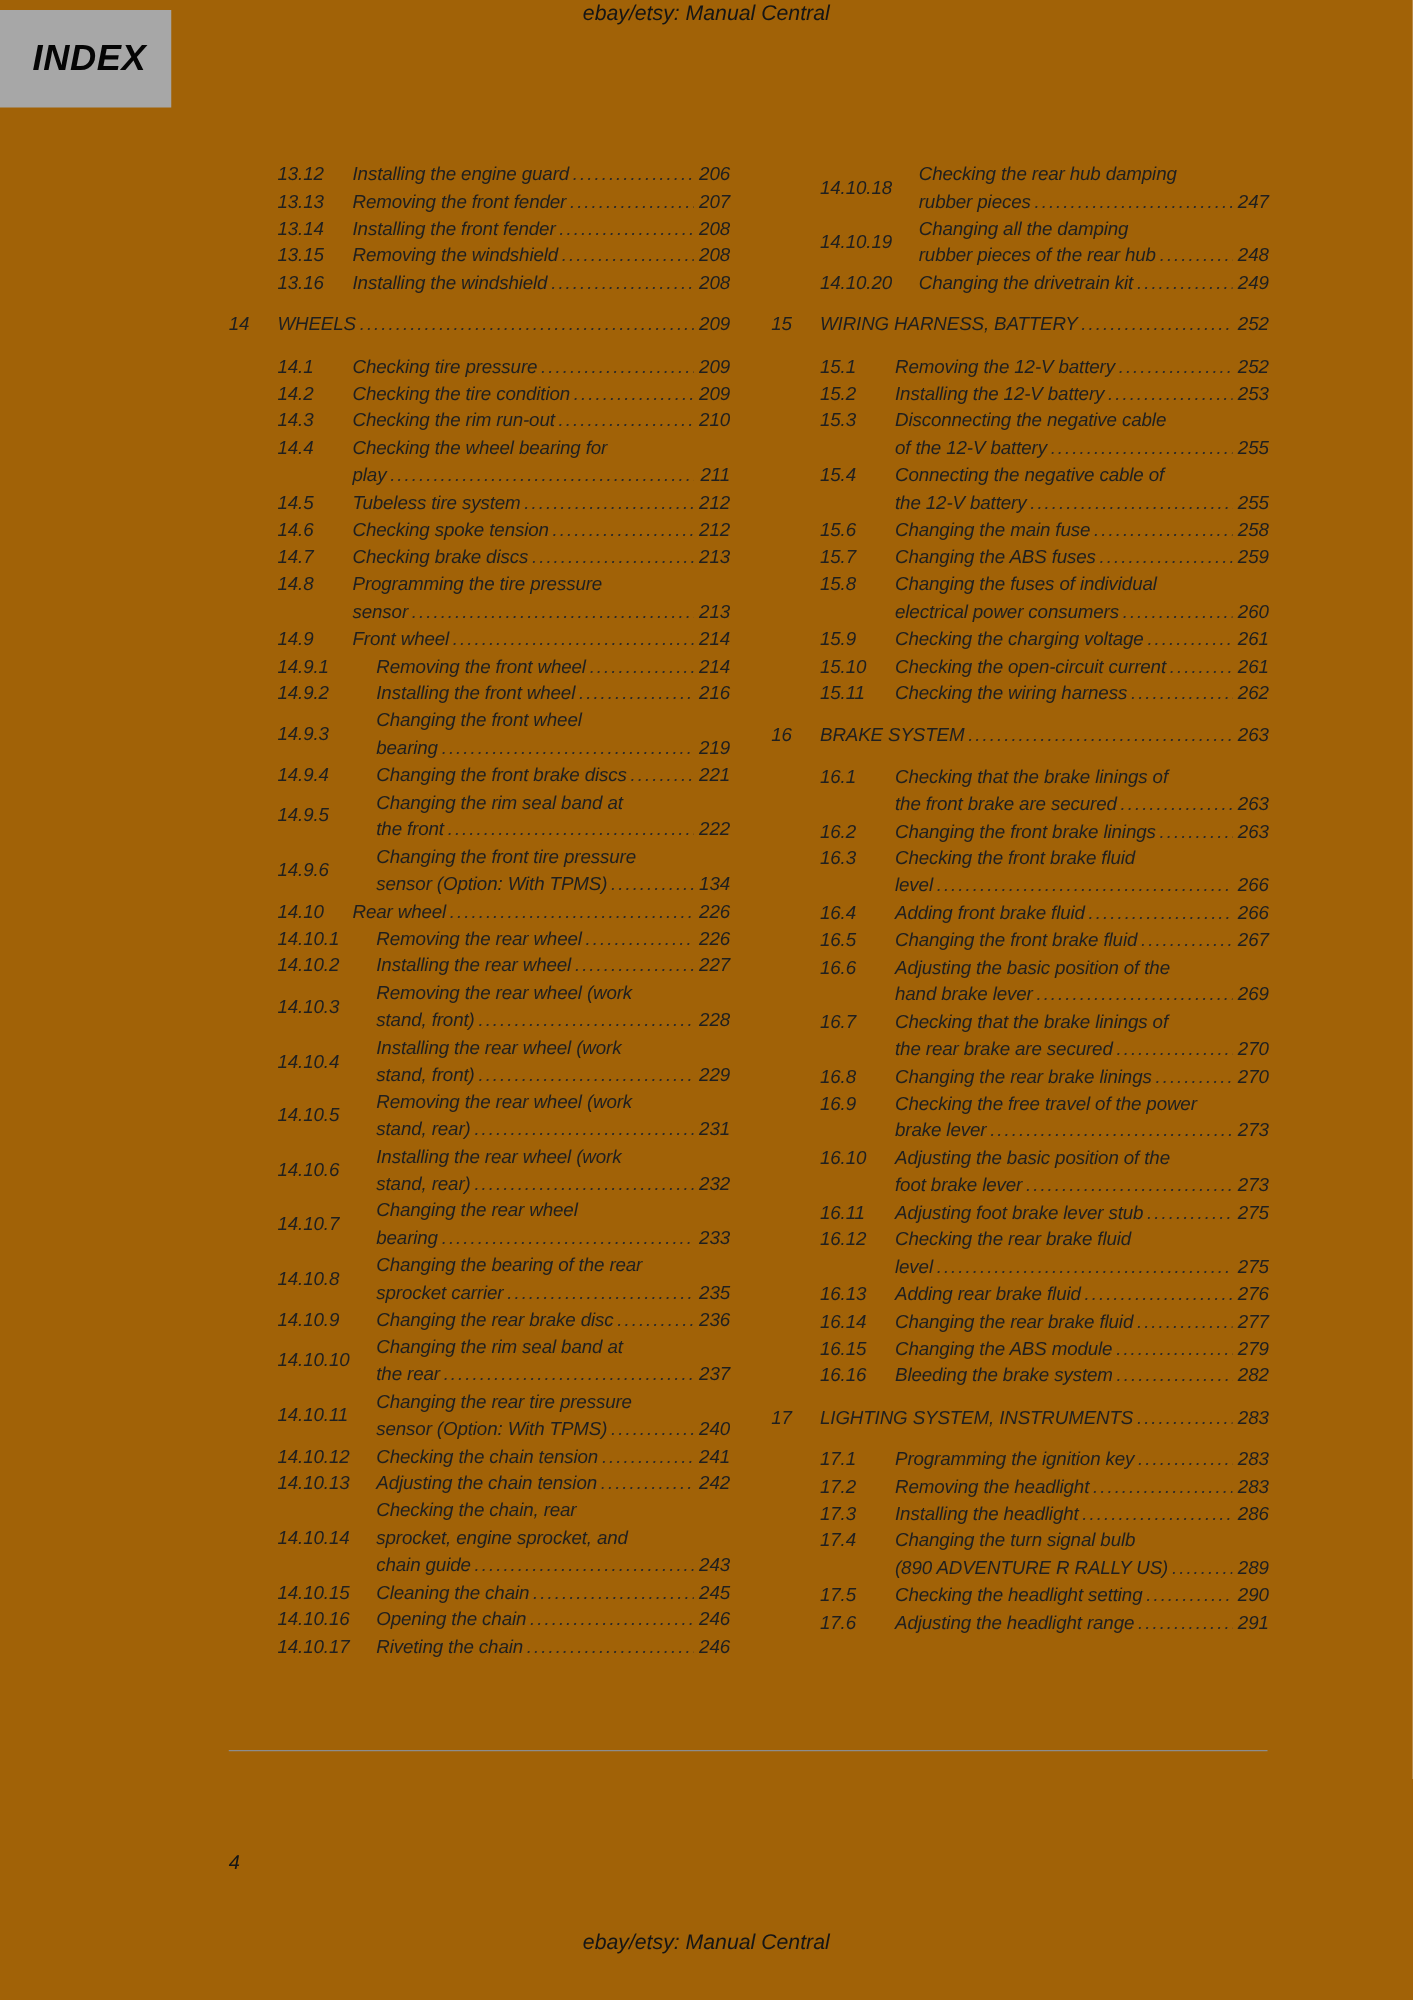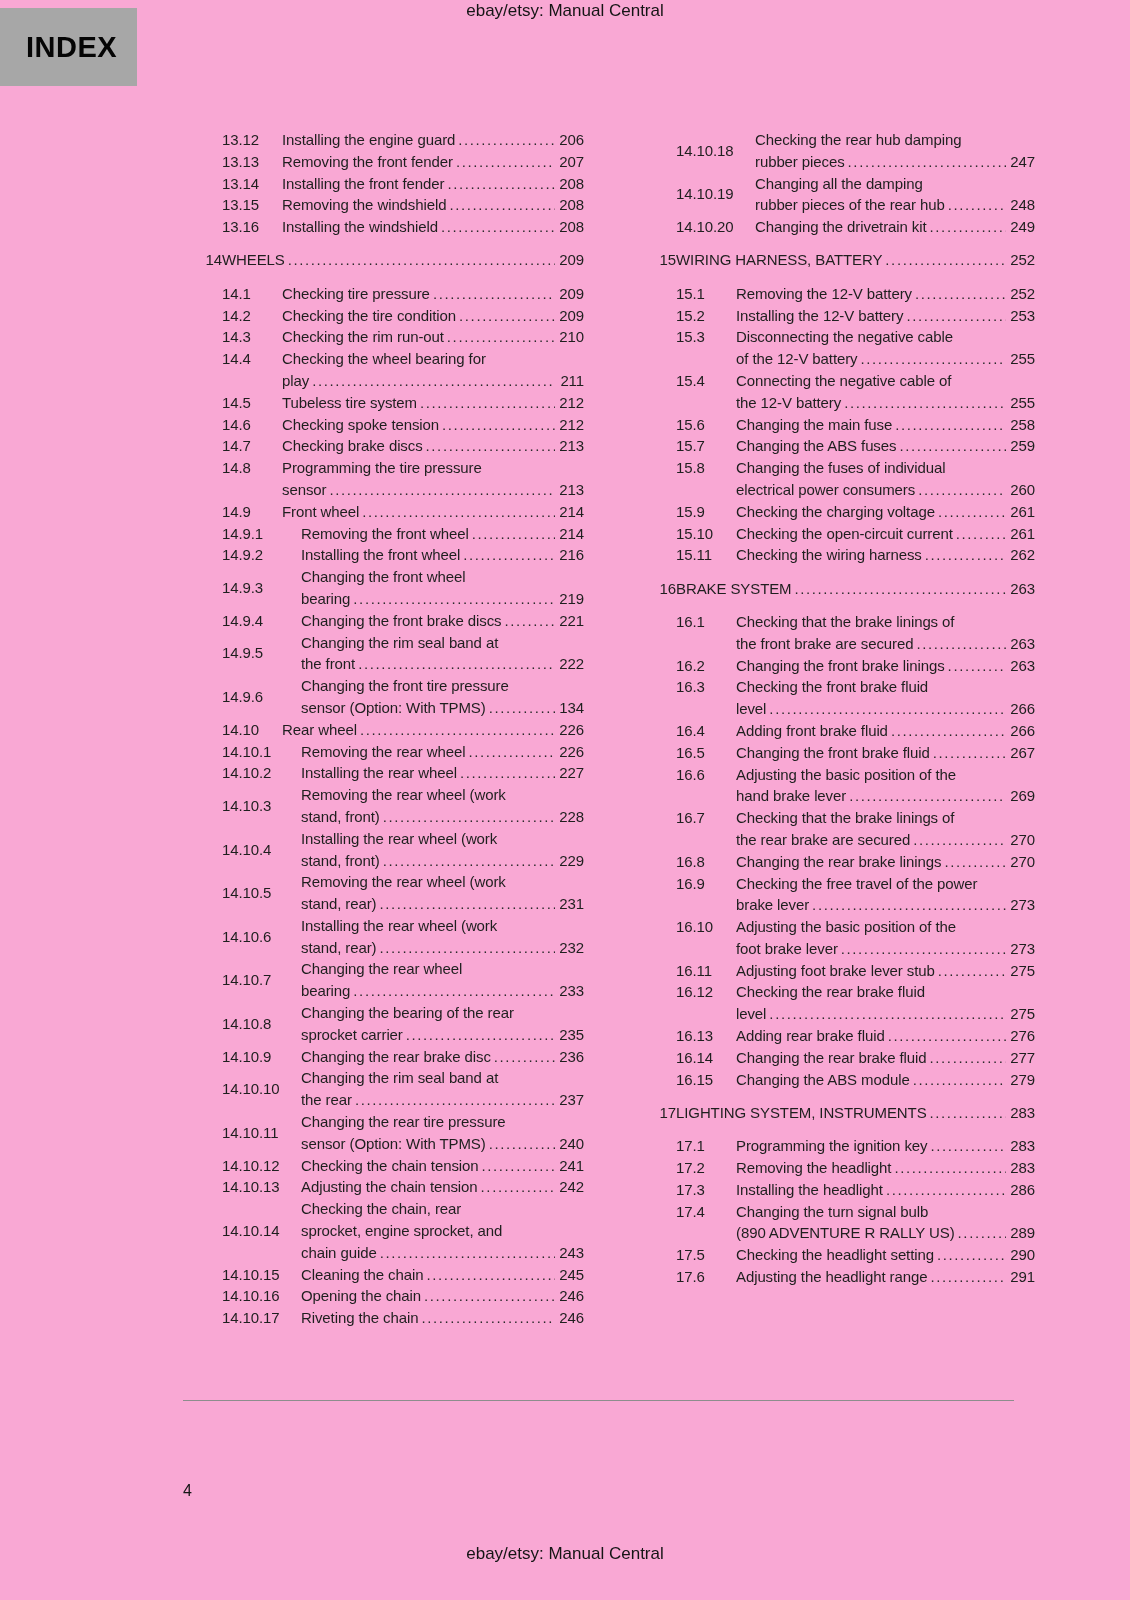--- a/index.html
+++ b/index.html
@@ -5,21 +5,21 @@
   * { box-sizing: border-box; }
   html, body { margin: 0; padding: 0; }
   body {
     width: 1130px; height: 1600px;
     background: #ffffff;
     font-family: "Liberation Sans", "DejaVu Sans", sans-serif;
     color: #1f1f1f;
     position: relative;
     overflow: hidden;
   }
-  .page { position: absolute; inset: 0; background: #f9a8d4; }
+  .page { position: absolute; inset: 0; background: #a16207; font-style: italic; }
 
   .page-header {
     position: absolute; top: 1px; left: 0; right: 0;
     text-align: center; font-size: 17px; color: #151515;
   }
   .page-footer {
     position: absolute; top: 1544px; left: 0; right: 0;
     text-align: center; font-size: 17px; color: #151515;
   }
 
@@ -31,31 +31,31 @@
   }
   .index-box .index-text {
     font-size: 29px; font-weight: bold; color: #050505;
     margin-left: 26px; letter-spacing: 0.5px;
   }
 
   .content {
     position: absolute; left: 183px; top: 129px; width: 832px;
     display: flex;
   }
-  #col-left  { width: 401px; margin-right: 53px; }
+  #col-left  { width: 401px; margin-right: 33px; }
   #col-right { width: 398px; }
 
   .entry {
     display: flex;
     line-height: 21.8px;
     font-size: 15px;
     letter-spacing: -0.1px;
   }
   .num { flex: 0 0 auto; }
-  .level1 .num { width: 39px; text-align: right; }
+  .level1 .num { width: 39px; }
   .level2 { padding-left: 39px; }
   .level2 .num { width: 60px; }
   .level3 { padding-left: 39px; align-items: center; }
   .level3 .num { width: 79px; }
 
   .body { flex: 1 1 auto; min-width: 0; display: block; }
   .line { display: block; white-space: nowrap; }
   .lastline { display: flex; align-items: baseline; }
   .lastline .text { white-space: nowrap; flex: 0 1 auto; }
 
@@ -807,20 +807,30 @@
         <div class="entry level2">
           <span class="num">16.15</span>
           <span class="body">
             <span class="lastline">
               <span class="text">Changing the ABS module</span>
               <span class="dots"></span>
               <span class="pg">279</span>
             </span>
           </span>
         </div>
+        <div class="entry level2">
+          <span class="num">16.16</span>
+          <span class="body">
+            <span class="lastline">
+              <span class="text">Bleeding the brake system</span>
+              <span class="dots"></span>
+              <span class="pg">282</span>
+            </span>
+          </span>
+        </div>
         <div class="entry level1 section">
           <span class="num">17</span>
           <span class="body">
             <span class="lastline">
               <span class="text">LIGHTING SYSTEM, INSTRUMENTS</span>
               <span class="dots"></span>
               <span class="pg">283</span>
             </span>
           </span>
         </div>

